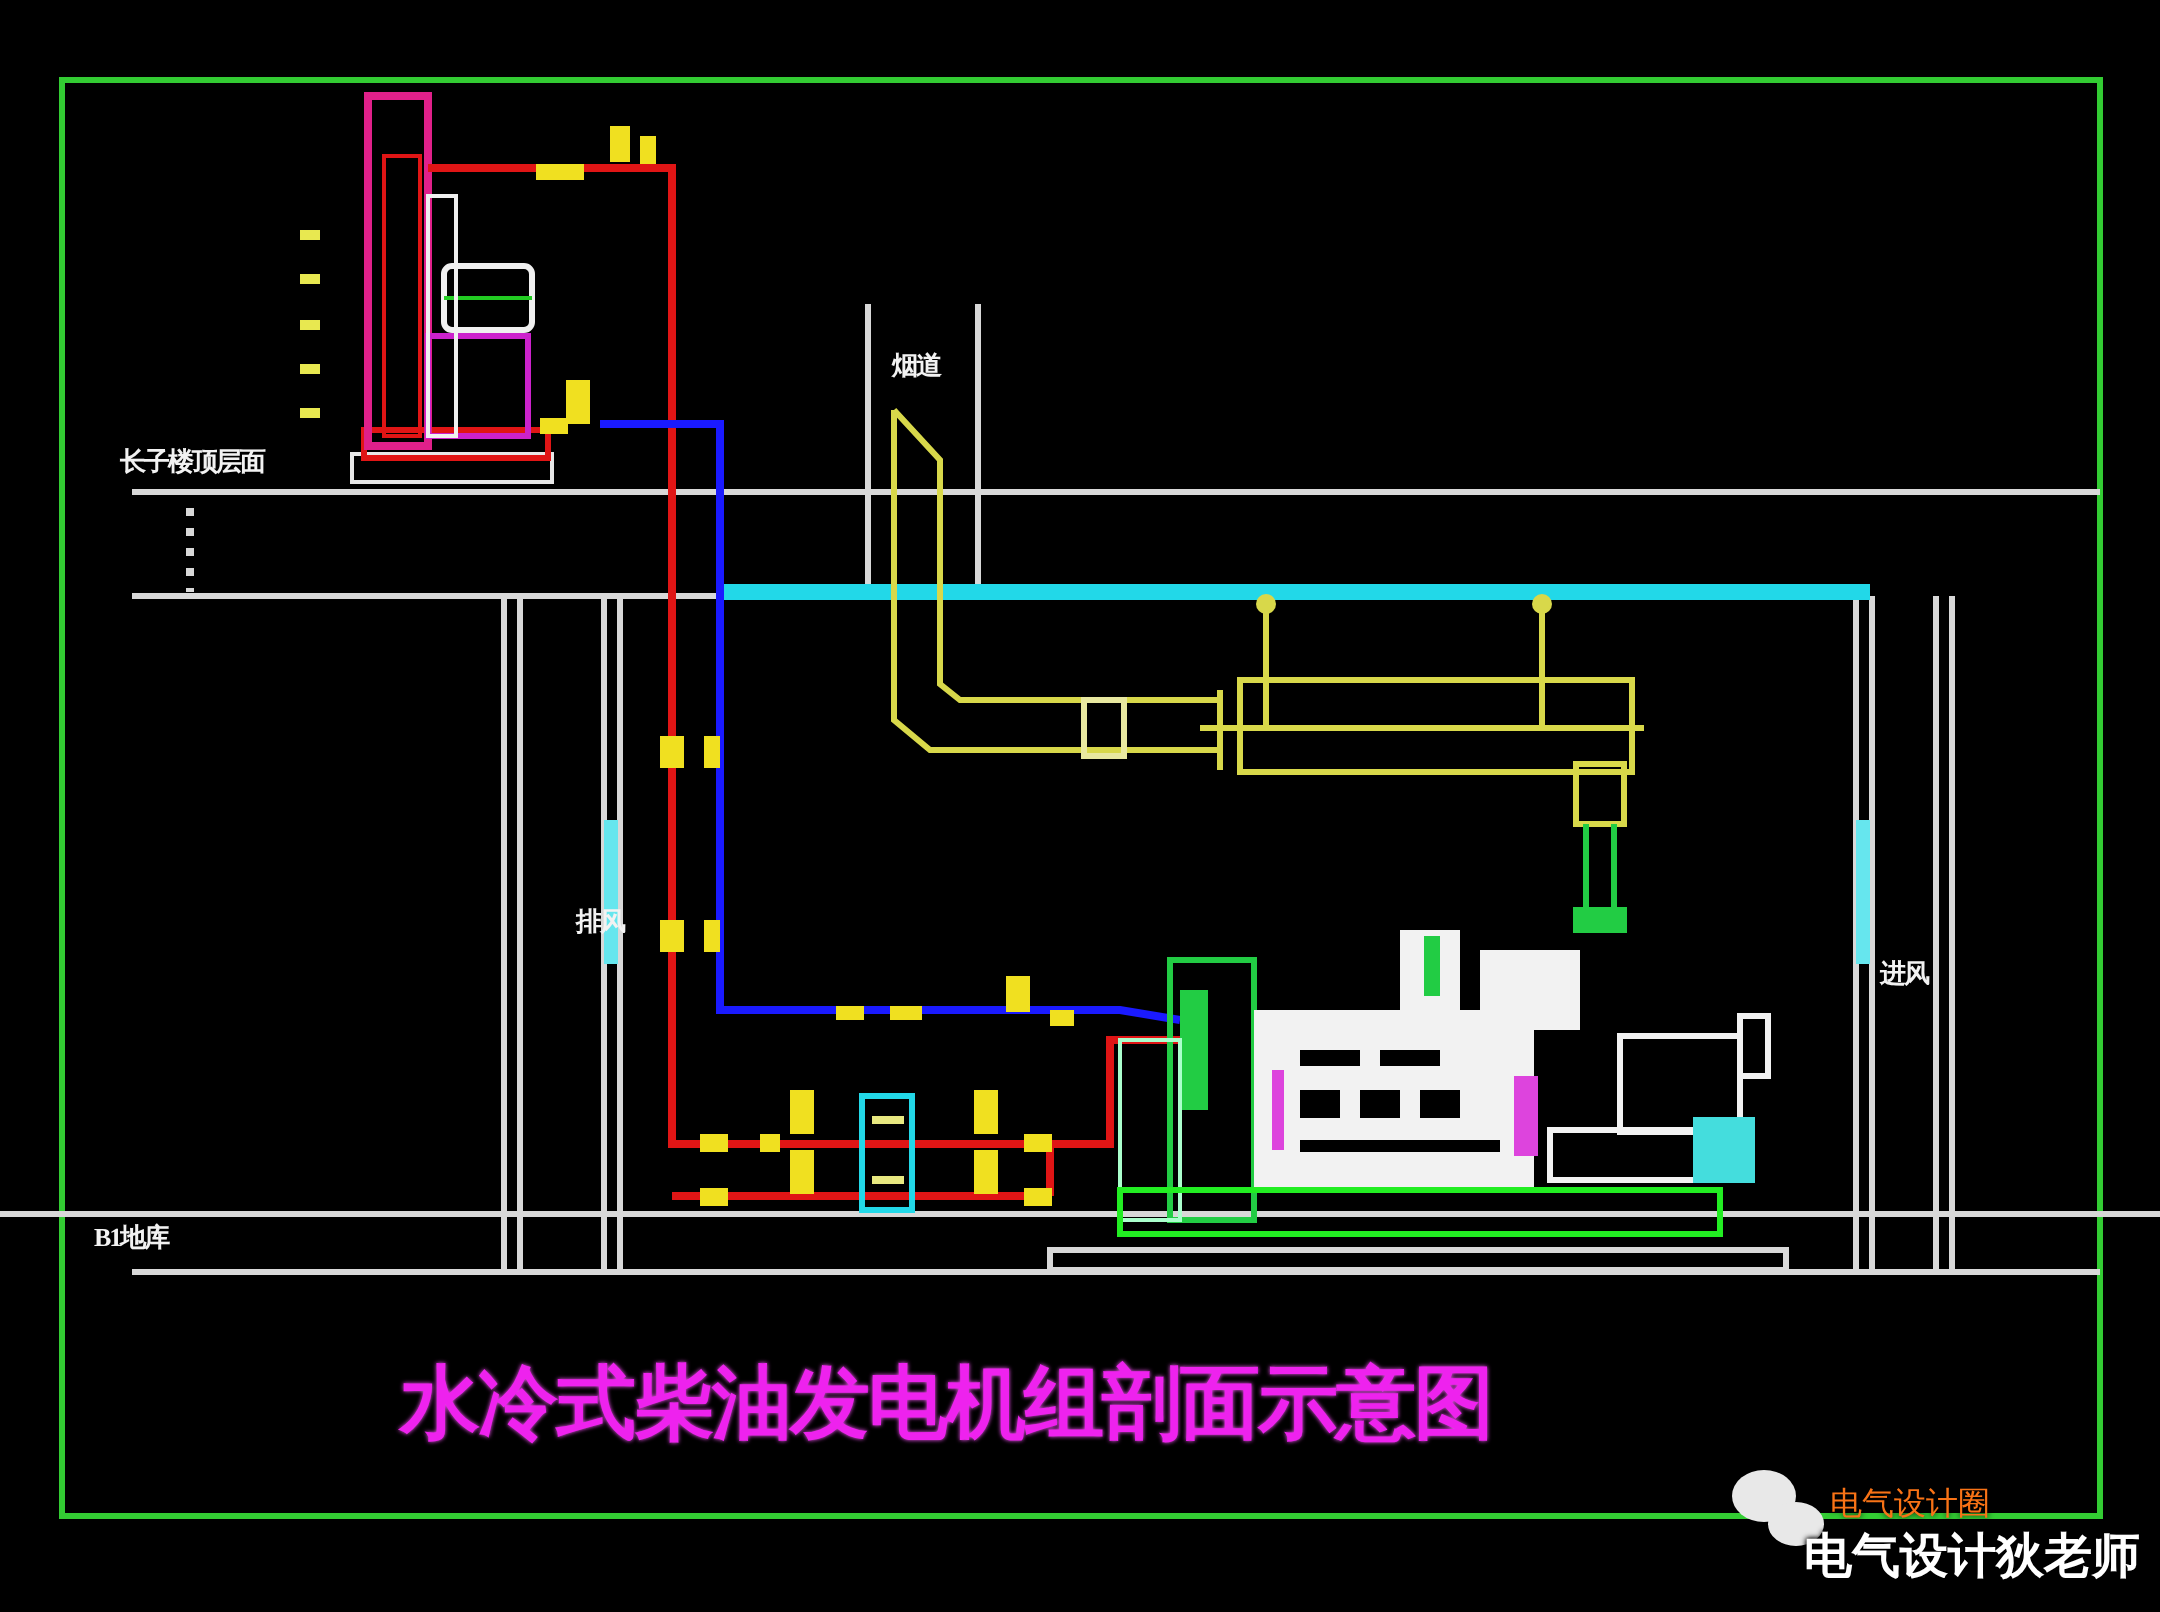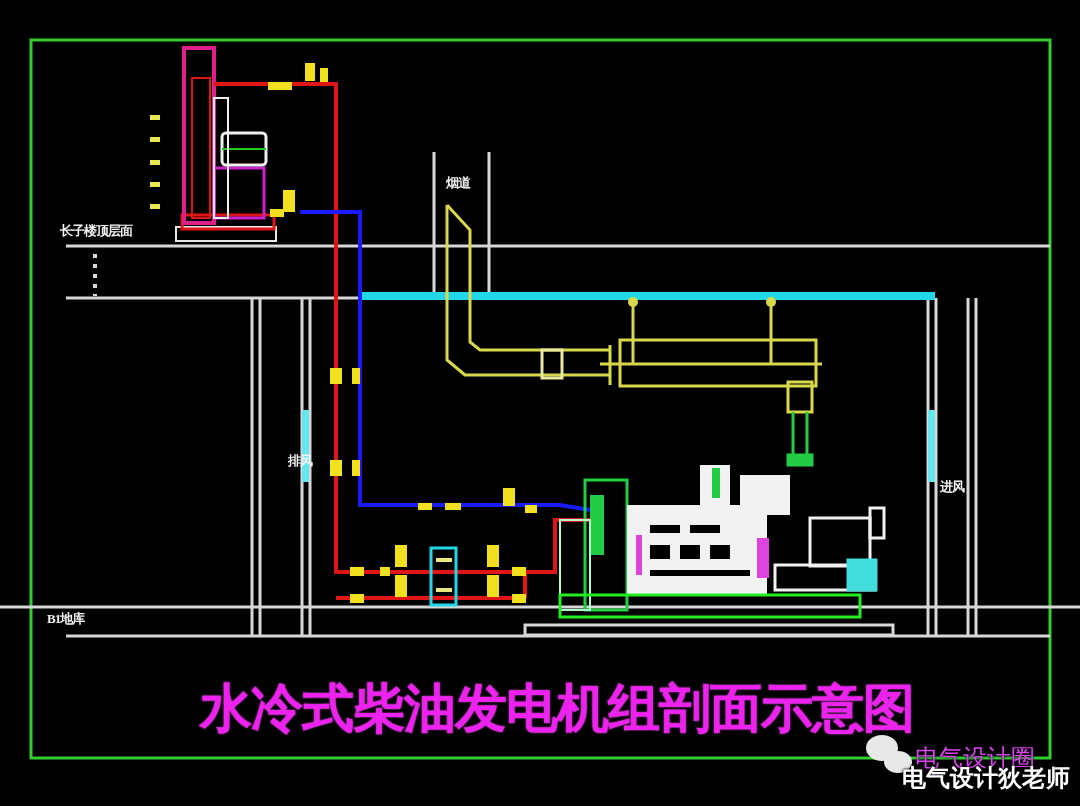--- a/index.html
+++ b/index.html
@@ -1,26 +1,26 @@
 <!DOCTYPE html>
 <html><head>
 <meta charset="utf-8">
 <style>
   html, body { margin: 0; padding: 0; background: #000; }
   body { width: 1080px; height: 806px; position: relative; overflow: hidden;
          font-family: "DejaVu Sans", sans-serif; }
   #stage { position: absolute; left: 0; top: 0; width: 1080px; height: 806px; }
   .lbl { position: absolute; color: #f2f2f2; font-weight: bold; font-size: 13px;
          letter-spacing: -1px; white-space: nowrap; font-family: Liberation Serif, serif; }
-  .title { position: absolute; left: 200px; top: 674px; font-size: 52px; font-weight: bold;
+  .title { position: absolute; left: 200px; top: 674px; font-size: 40px; font-weight: bold;
            color: #ee22ee; letter-spacing: -1px; white-space: nowrap;
            text-shadow: 0 0 2px #ff55ff; }
   .wm { position: absolute; right: 10px; bottom: 12px; color: #fff; font-size: 24px; font-weight: bold;
         text-shadow: 0 0 3px #000, 0 0 2px #000; white-space: nowrap; }
-  .wm1 { position: absolute; left: 915px; top: 742px; color: #d946ef; font-size: 24px;
+  .wm1 { position: absolute; left: 915px; top: 742px; color: #f97316; font-size: 16px;
          text-shadow: 0 0 3px #000; white-space: nowrap; }
 </style>
 </head>
 <body>
 
 <svg id="stage" viewBox="0 0 1080 806" xmlns="http://www.w3.org/2000/svg">
 
   <rect x="31" y="40" width="1019" height="718" fill="none" stroke="#33cc33" stroke-width="3"></rect>
 
   <g stroke="#d8d8d8" stroke-width="3" fill="none">

